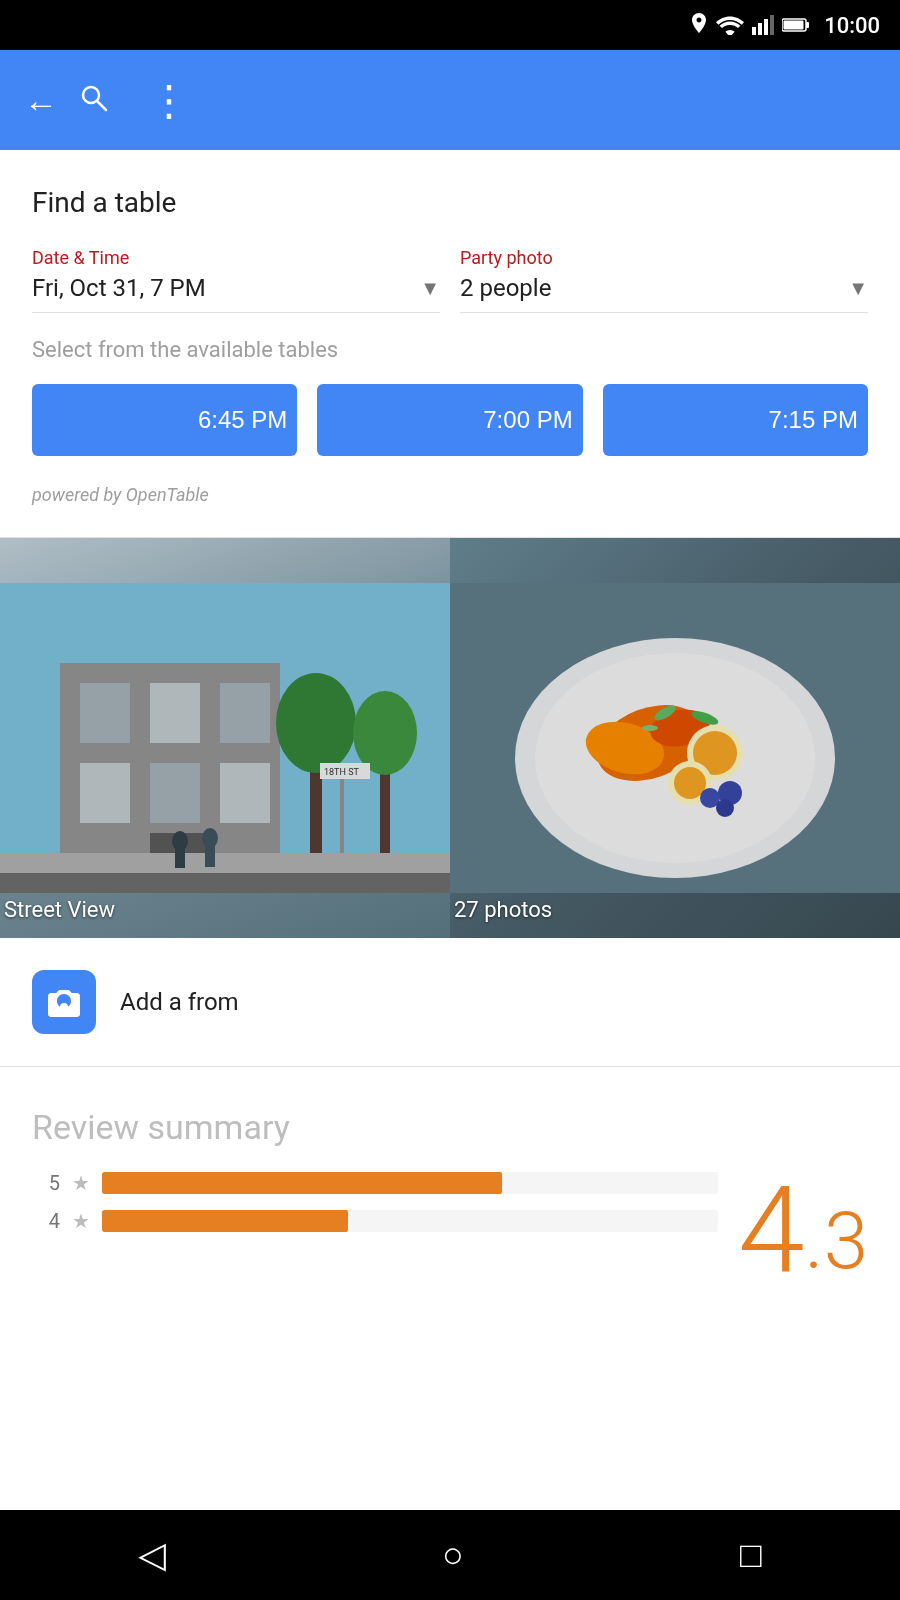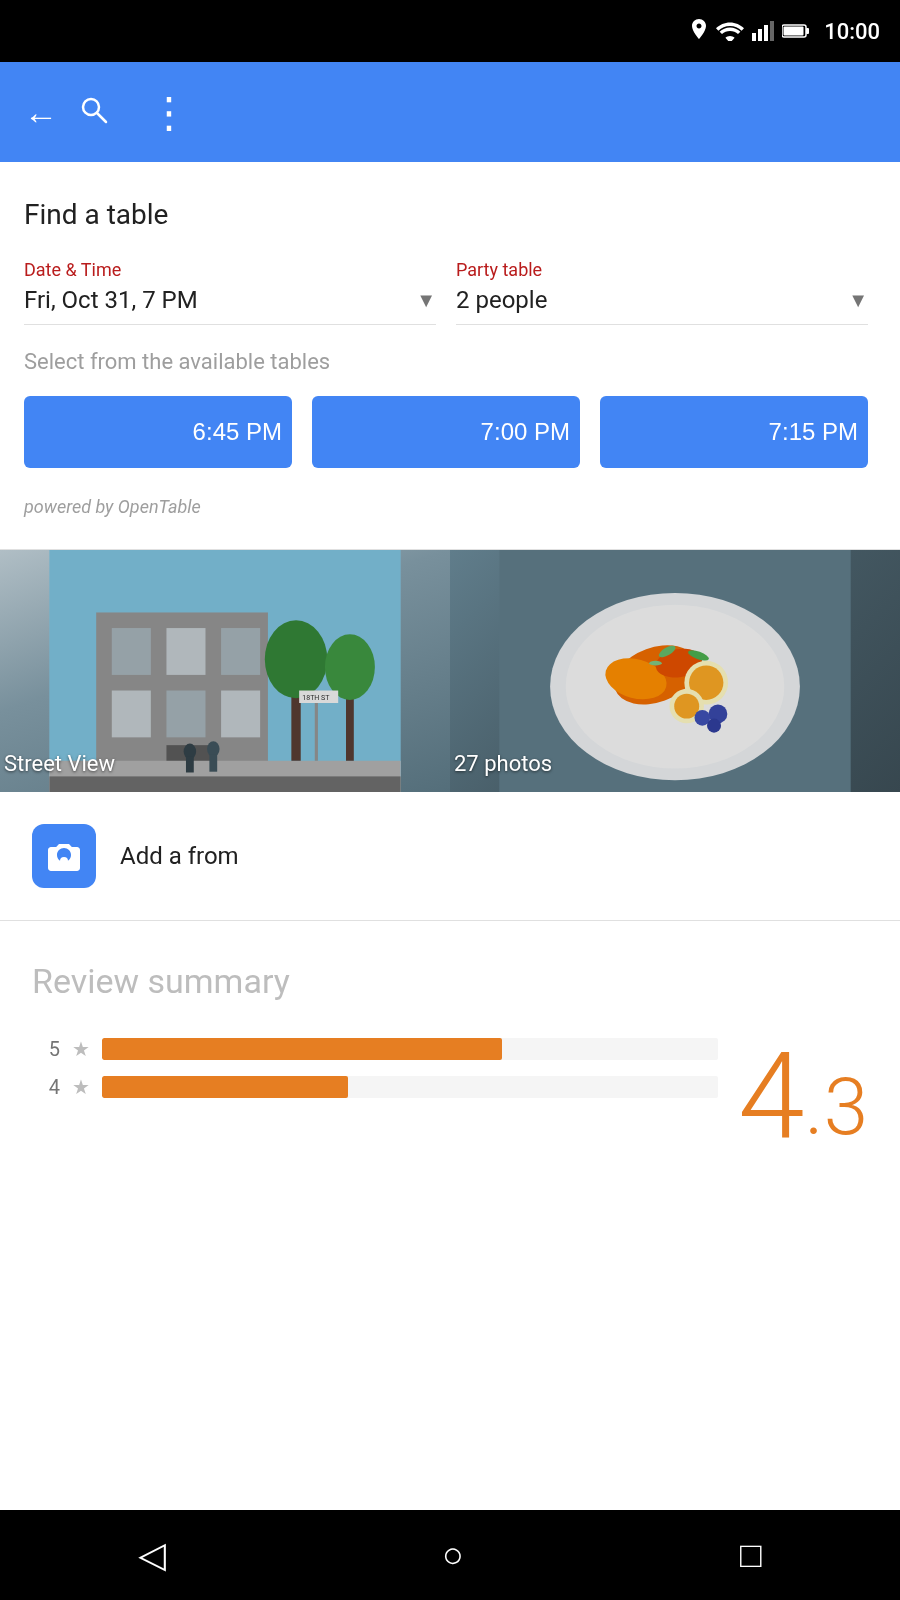--- a/index.html
+++ b/index.html
@@ -7,21 +7,21 @@
       width: 900px;
       min-height: 1600px;
       font-family: 'Roboto', Arial, sans-serif;
       background: #fff;
       overflow-x: hidden;
     }
 
     
     .status-bar {
       background: #000;
-      height: 62px;
+      height: 50px;
       display: flex;
       align-items: center;
       justify-content: flex-end;
       padding: 0 20px;
       gap: 10px;
     }
     .status-icons {
       display: flex;
       align-items: center;
       gap: 8px;
@@ -56,21 +56,21 @@
     }
 
     
     .content {
       background: #fff;
       padding: 0;
     }
 
     
     .find-table-section {
-      padding: 36px 32px 24px 24px;
+      padding: 36px 32px 24px 32px;
     }
     .find-table-title {
       font-size: 28px;
       color: #212121;
       font-weight: 400;
       margin-bottom: 28px;
     }
     .dropdowns-row {
       display: flex;
       gap: 20px;
@@ -136,21 +136,21 @@
     
     .divider {
       height: 1px;
       background: #e0e0e0;
       margin: 0;
     }
 
     
     .photos-row {
       display: flex;
-      height: 242px;
+      height: 400px;
     }
     .photo-tile {
       flex: 1;
       position: relative;
       overflow: hidden;
     }
     
     .street-view-bg {
       background: linear-gradient(160deg, #b0bec5 0%, #78909c 40%, #546e7a 100%);
       position: relative;
@@ -205,21 +205,21 @@
     }
 
     
     .review-section {
       padding: 40px 32px 20px 32px;
     }
     .review-title {
       font-size: 34px;
       color: #bdbdbd;
       font-weight: 400;
-      margin-bottom: 36px;
+      margin-bottom: 24px;
     }
 
     .rating-chart {
       display: flex;
       align-items: flex-start;
       gap: 0;
     }
     .rating-bars {
       flex: 1;
     }
@@ -339,21 +339,21 @@
 
       <div class="dropdown-group">
         <div class="dropdown-label">Date &amp; Time</div>
         <div class="dropdown-select">
           <span class="dropdown-value">Fri, Oct 31, 7 PM</span>
           <span class="dropdown-arrow">▼</span>
         </div>
       </div>
 
       <div class="dropdown-group">
-        <div class="dropdown-label">Party table</div>
+        <div class="dropdown-label">Party photo</div>
         <div class="dropdown-select">
           <span class="dropdown-value">2 people</span>
           <span class="dropdown-arrow">▼</span>
         </div>
       </div>
     </div>
 
     <div class="available-label">Select from the available tables</div>
 
     <div class="time-slots-row">

